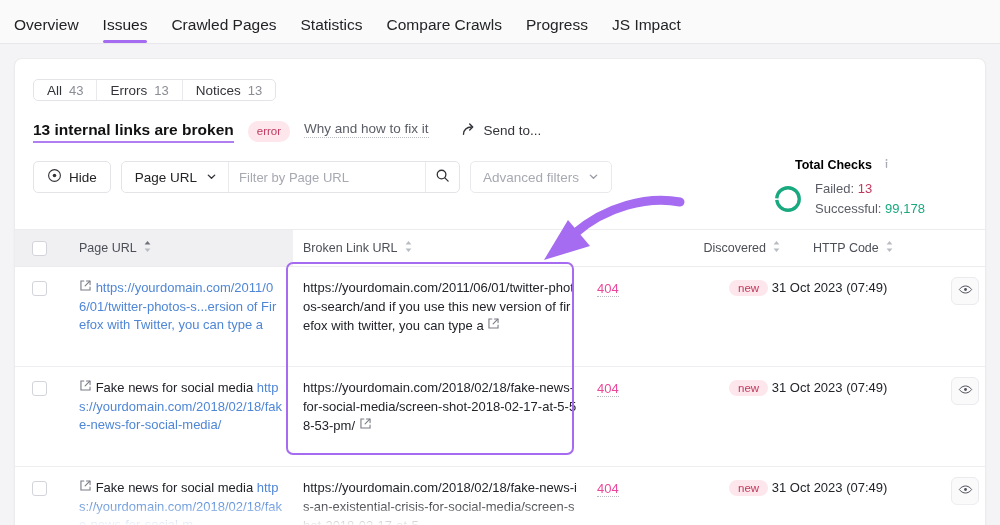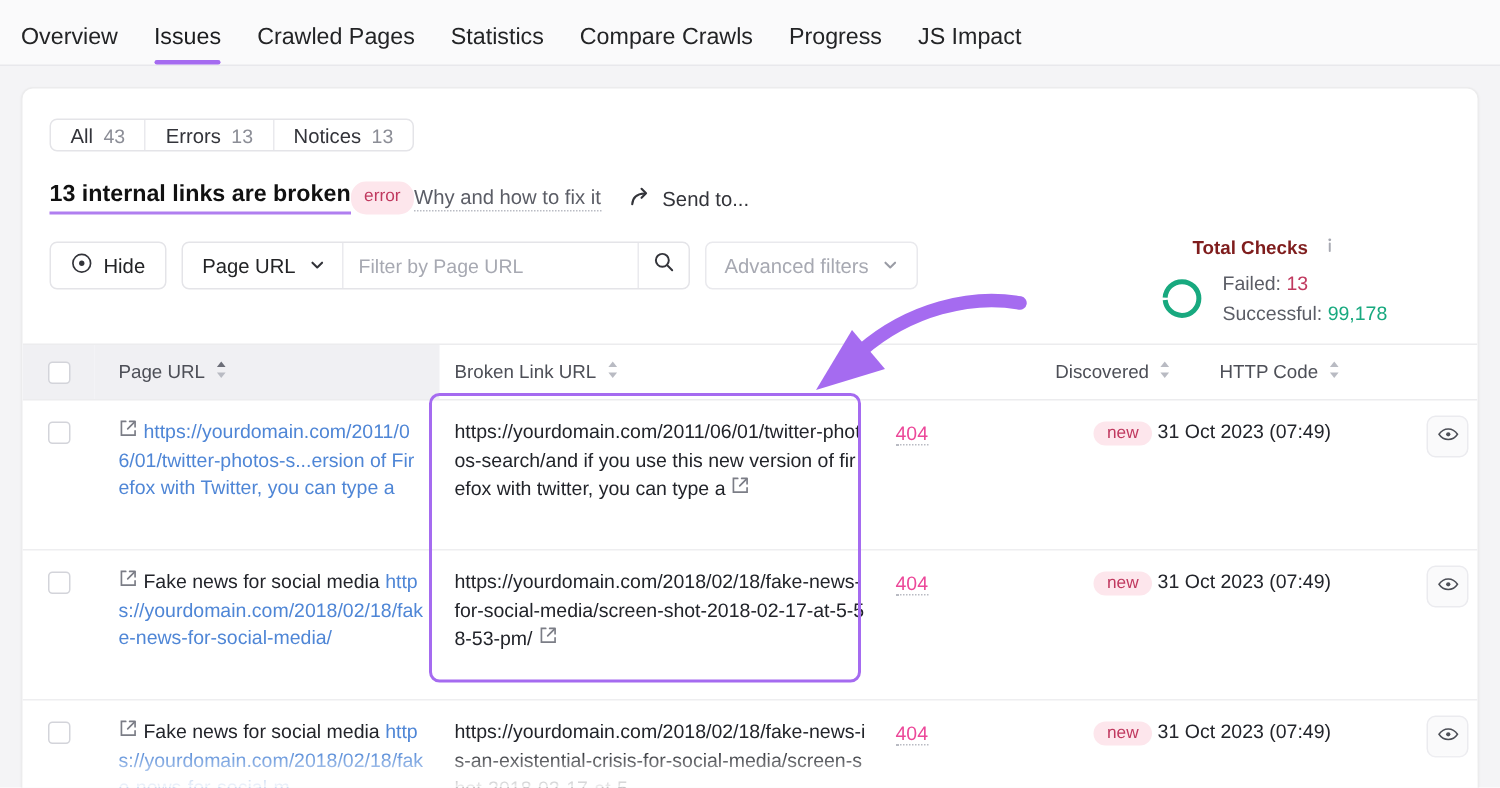--- a/index.html
+++ b/index.html
@@ -50,21 +50,21 @@
   .seg-item{
     display:flex; align-items:center; gap:7px;
     padding:0 13px; font-size:13.5px; color:#33343a;
     border-right:1px solid #e9e9ed; cursor:pointer; white-space:nowrap;
   }
   .seg-item:last-child{ border-right:none; }
   .seg-count{ color:#8b8d96; font-size:13px; }
 
   
   .issue-row{
-    display:flex; align-items:center; 
+    display:flex; align-items:flex-start; gap:14px;
     margin:20px 0 0 18px;
   }
   .issue-title{
     font-size:15.5px; font-weight:bold; color:#111;
     border-bottom:2px solid #b07ef0; padding-bottom:2px;
     cursor:pointer; white-space:nowrap;
   }
   .badge-error{
     background:#fde6ec; color:#c0395f; font-size:11.5px;
     padding:2px 9px; border-radius:10px; line-height:1.5;
@@ -118,21 +118,21 @@
     border:1px solid #e9e9ed; border-radius:5px; background:#fff;
     font-size:13.5px; color:#a7a9b2; cursor:pointer; white-space:nowrap;
   }
 
   
   .checks{
     position:absolute; right:22px; top:98px; width:190px;
   }
   .checks-head{
     display:flex; align-items:center; gap:8px;
-    font-size:12.5px; font-weight:bold; color:#7f1d1d;
+    font-size:12.5px; font-weight:bold; color:#000000;
     margin-left:22px;
   }
   .checks-body{ display:flex; align-items:center; gap:12px; margin-top:6px; }
   .donut{ width:30px; height:30px; flex:0 0 30px; }
   .checks-lines{ font-size:13px; line-height:1.55; color:#5b5d66; }
   .val-fail{ color:#c0395f; }
   .val-ok{ color:#18a97f; }
 
   
   .tbl{ position:absolute; left:0; right:0; top:170px; bottom:0; }

